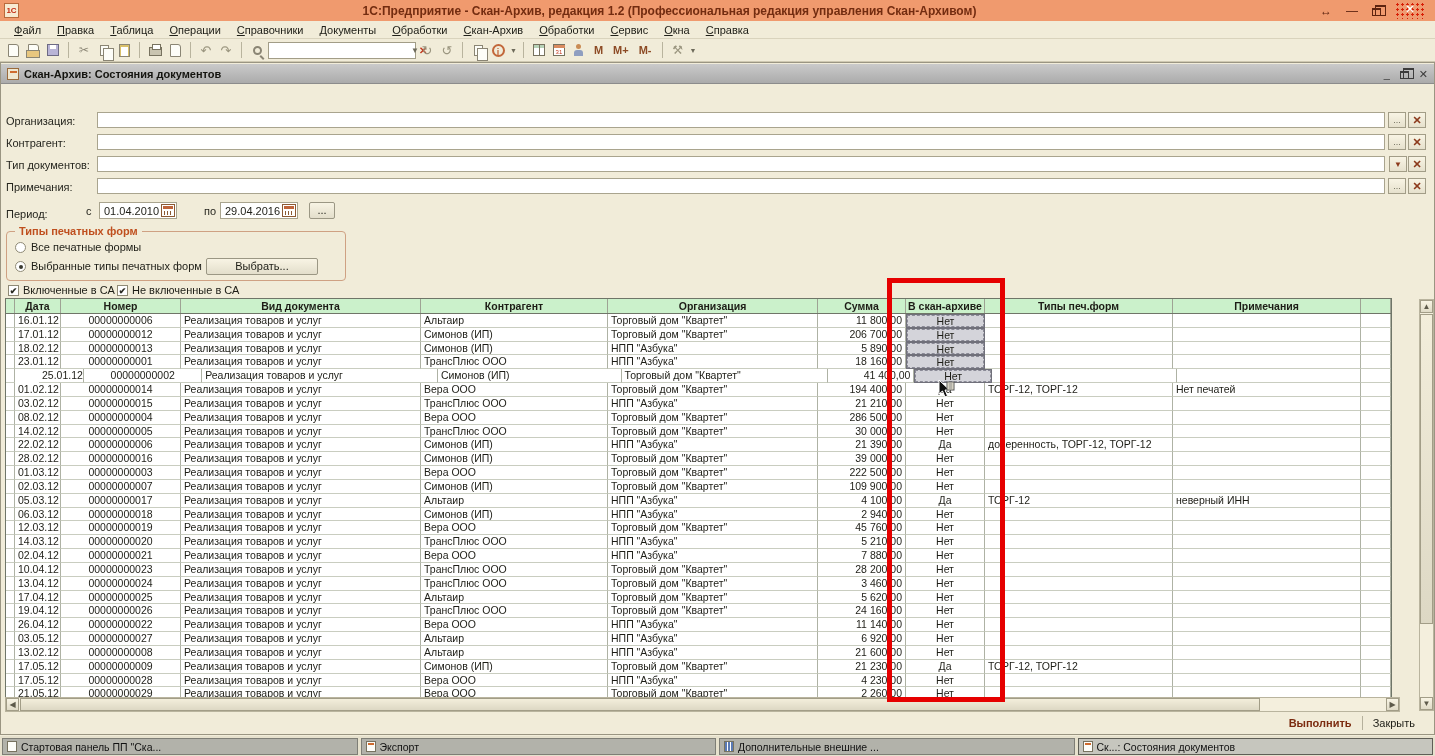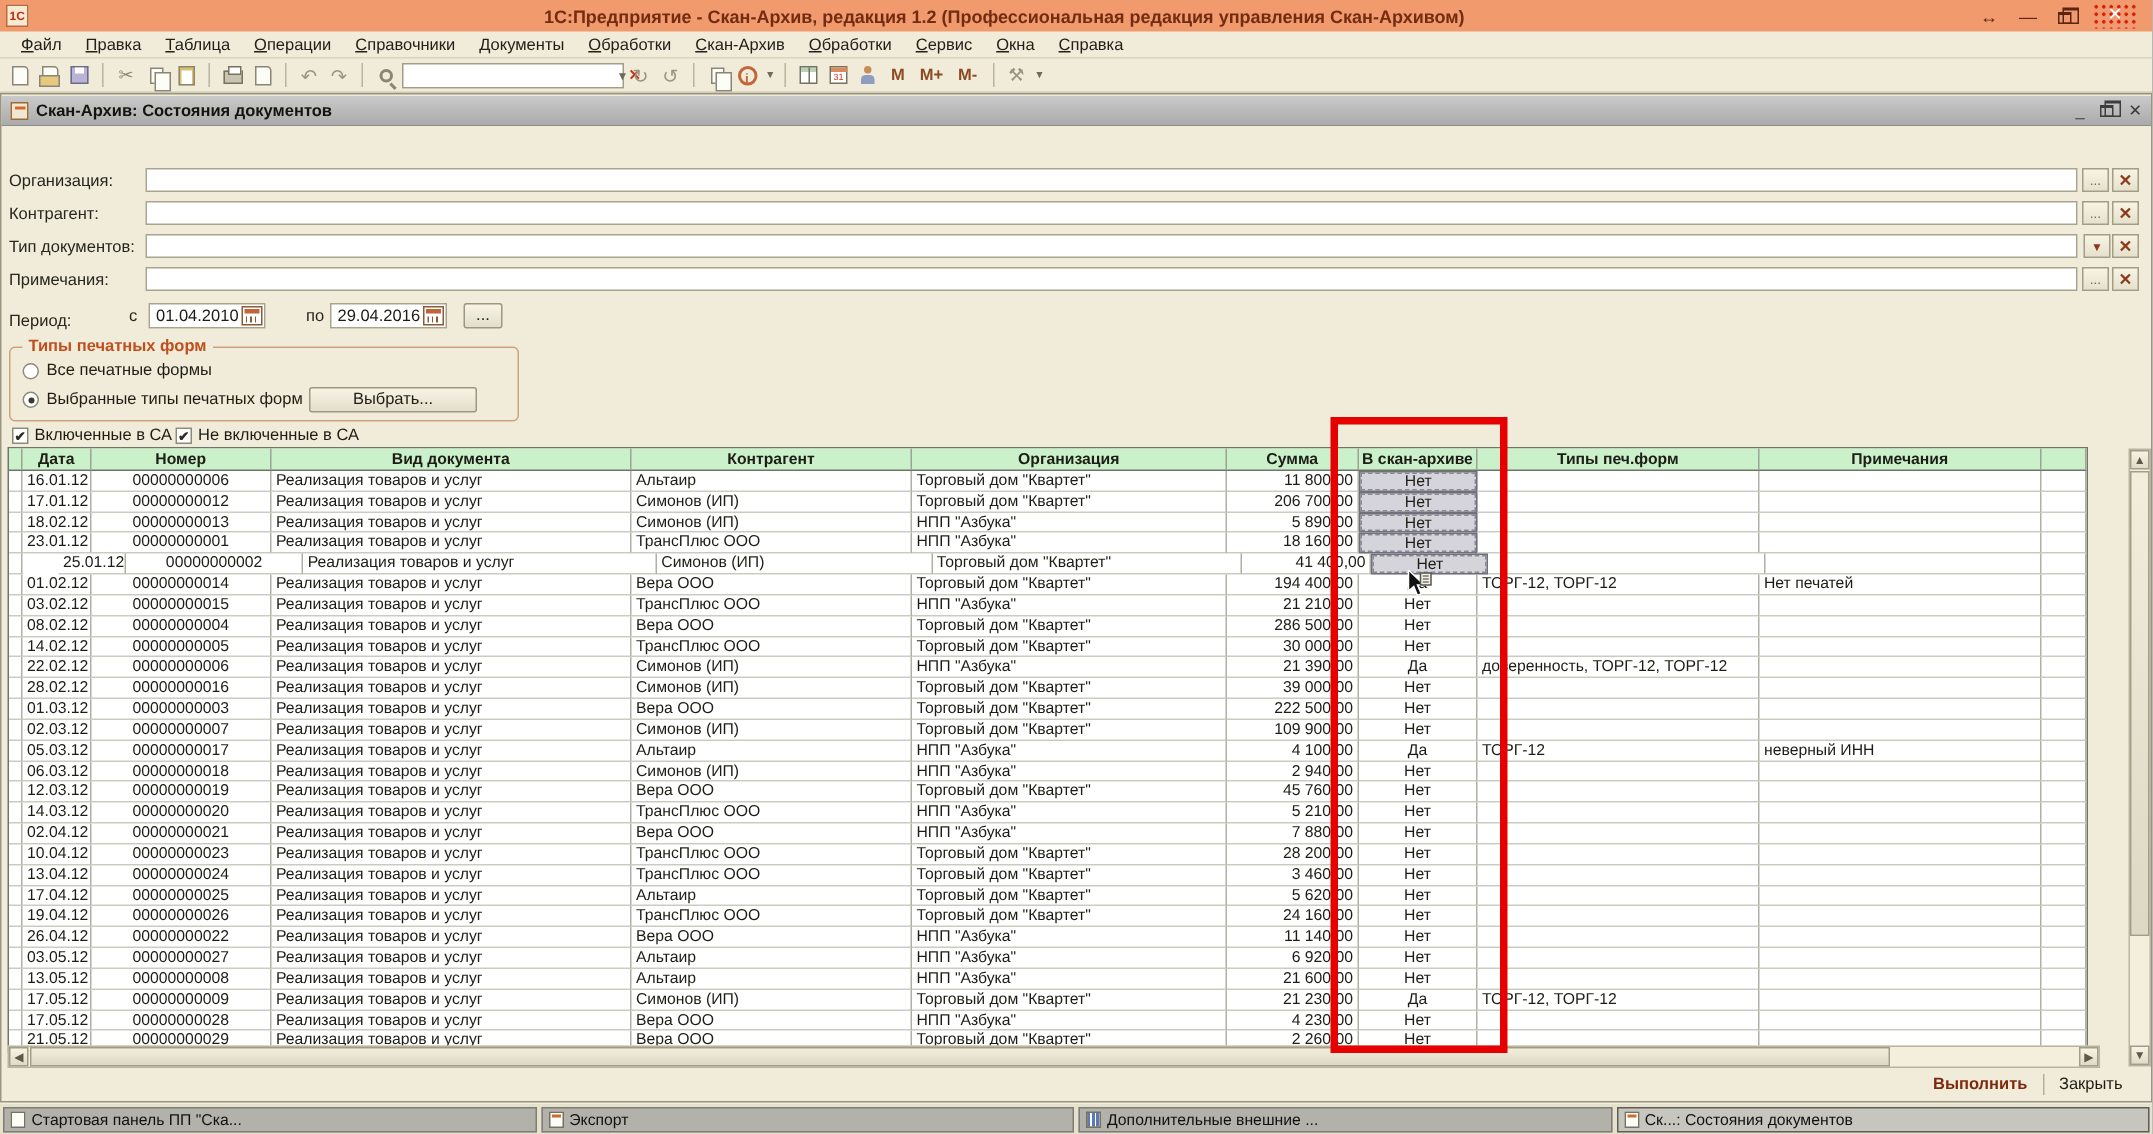--- a/index.html
+++ b/index.html
@@ -647,21 +647,21 @@
           <div class="g-cell " style="width: 187px;">Альтаир</div>
           <div class="g-cell " style="width: 210px;">НПП "Азбука"</div>
           <div class="g-cell c-right" style="width: 88px;">6 920,00</div>
           <div class="g-cell c-center" style="width: 79px;">Нет</div>
           <div class="g-cell " style="width: 188px;"></div>
           <div class="g-cell " style="width: 188px;"></div>
           <div class="g-cell " style="width: 30px;"></div>
         </div>
         <div class="g-row">
           <div class="g-cell " style="width: 9px;"></div>
-          <div class="g-cell c-center" style="width: 46px;">13.05.12</div>
+          <div class="g-cell c-center" style="width: 46px;">13.02.12</div>
           <div class="g-cell c-center" style="width: 120px;">00000000008</div>
           <div class="g-cell " style="width: 240px;">Реализация товаров и услуг</div>
           <div class="g-cell " style="width: 187px;">Альтаир</div>
           <div class="g-cell " style="width: 210px;">НПП "Азбука"</div>
           <div class="g-cell c-right" style="width: 88px;">21 600,00</div>
           <div class="g-cell c-center" style="width: 79px;">Нет</div>
           <div class="g-cell " style="width: 188px;"></div>
           <div class="g-cell " style="width: 188px;"></div>
           <div class="g-cell " style="width: 30px;"></div>
         </div>

